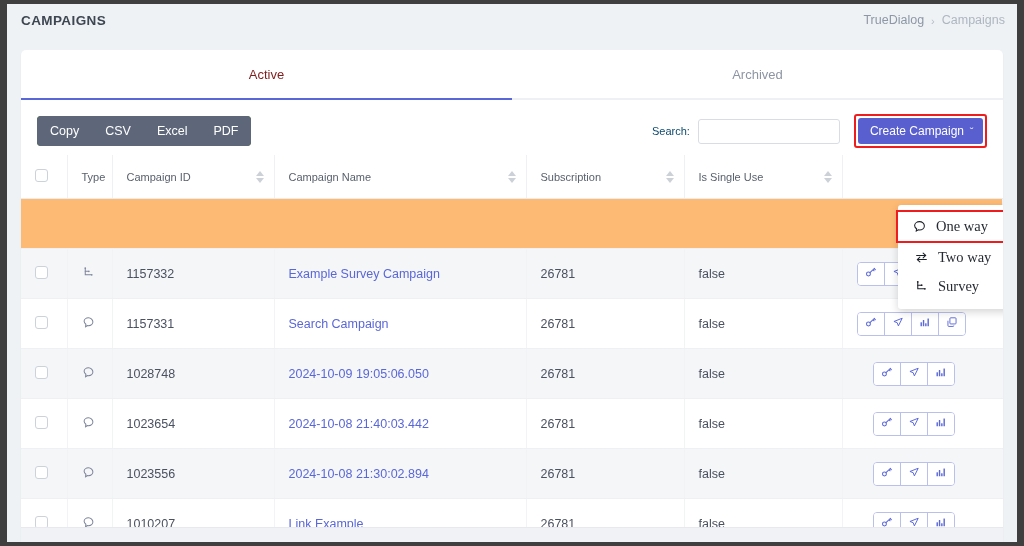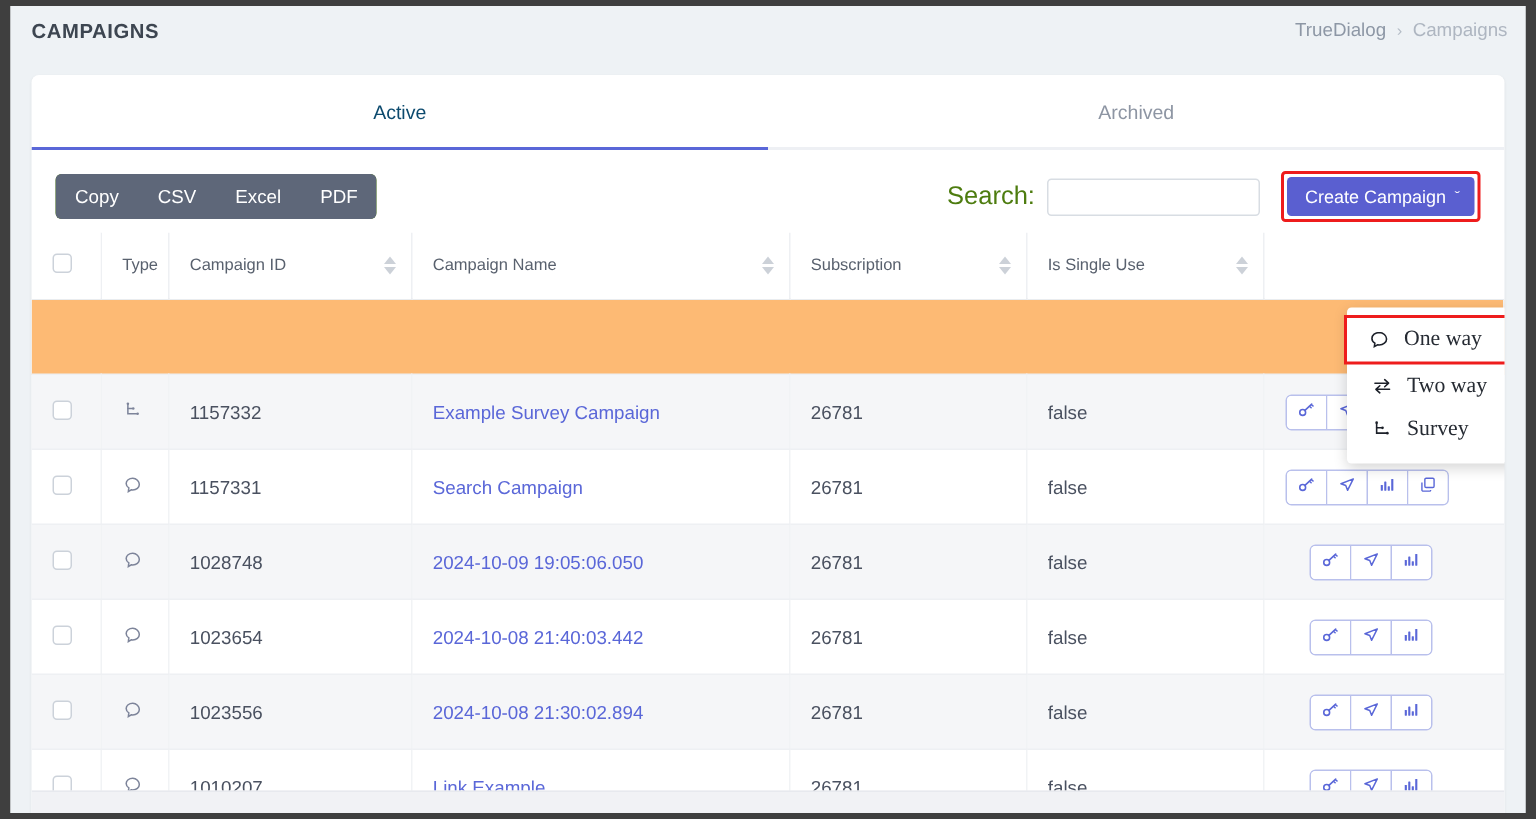--- a/index.html
+++ b/index.html
@@ -84,21 +84,21 @@
   .tab {
     flex: 1;
     display: flex;
     align-items: center;
     justify-content: center;
     font-size: 13px;
     color: #8d95a3;
     cursor: pointer;
     position: relative;
   }
-  .tab.active { color: #0c4a6e; }
+  .tab.active { color: #7f1d1d; }
   .tab.active::after {
     content: "";
     position: absolute;
     left: 0; right: 0; bottom: -2px;
     height: 2.5px;
     background: #5a67d8;
   }
 
   
   .toolbar {
@@ -127,22 +127,22 @@
     align-items: center;
     gap: 14px;
     position: relative;
   }
   .search-wrap {
     display: flex;
     align-items: center;
     gap: 8px;
   }
   .search-label {
-    font-size: 17px;
-    color: #4d7c0f;
+    font-size: 11px;
+    color: #0c4a6e;
   }
   .search-input {
     width: 128px;
     height: 19px;
     border: 1px solid #d8dde3;
     border-radius: 3px;
     padding: 2px 6px;
     font-size: 12px;
     outline: none;
     font-family: "Liberation Sans", sans-serif;

